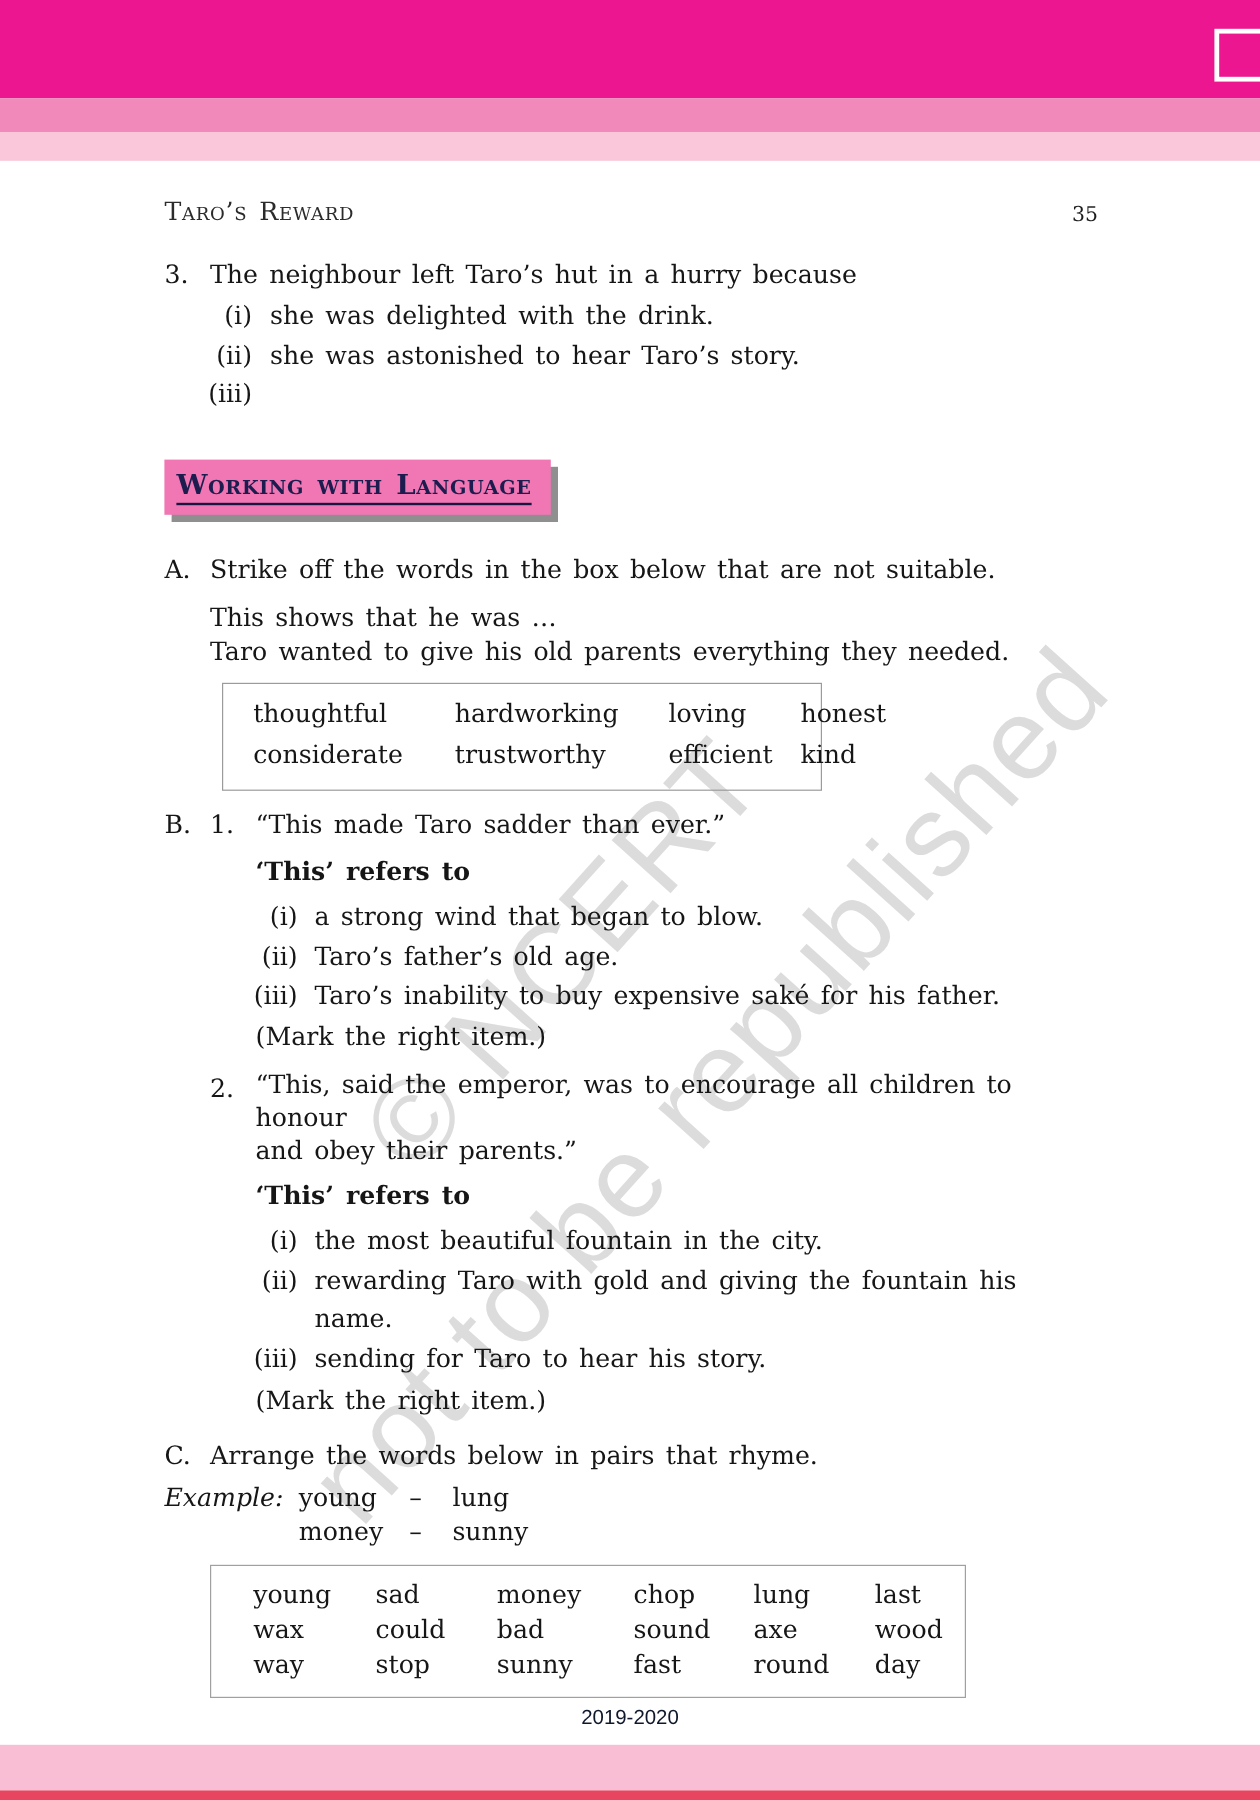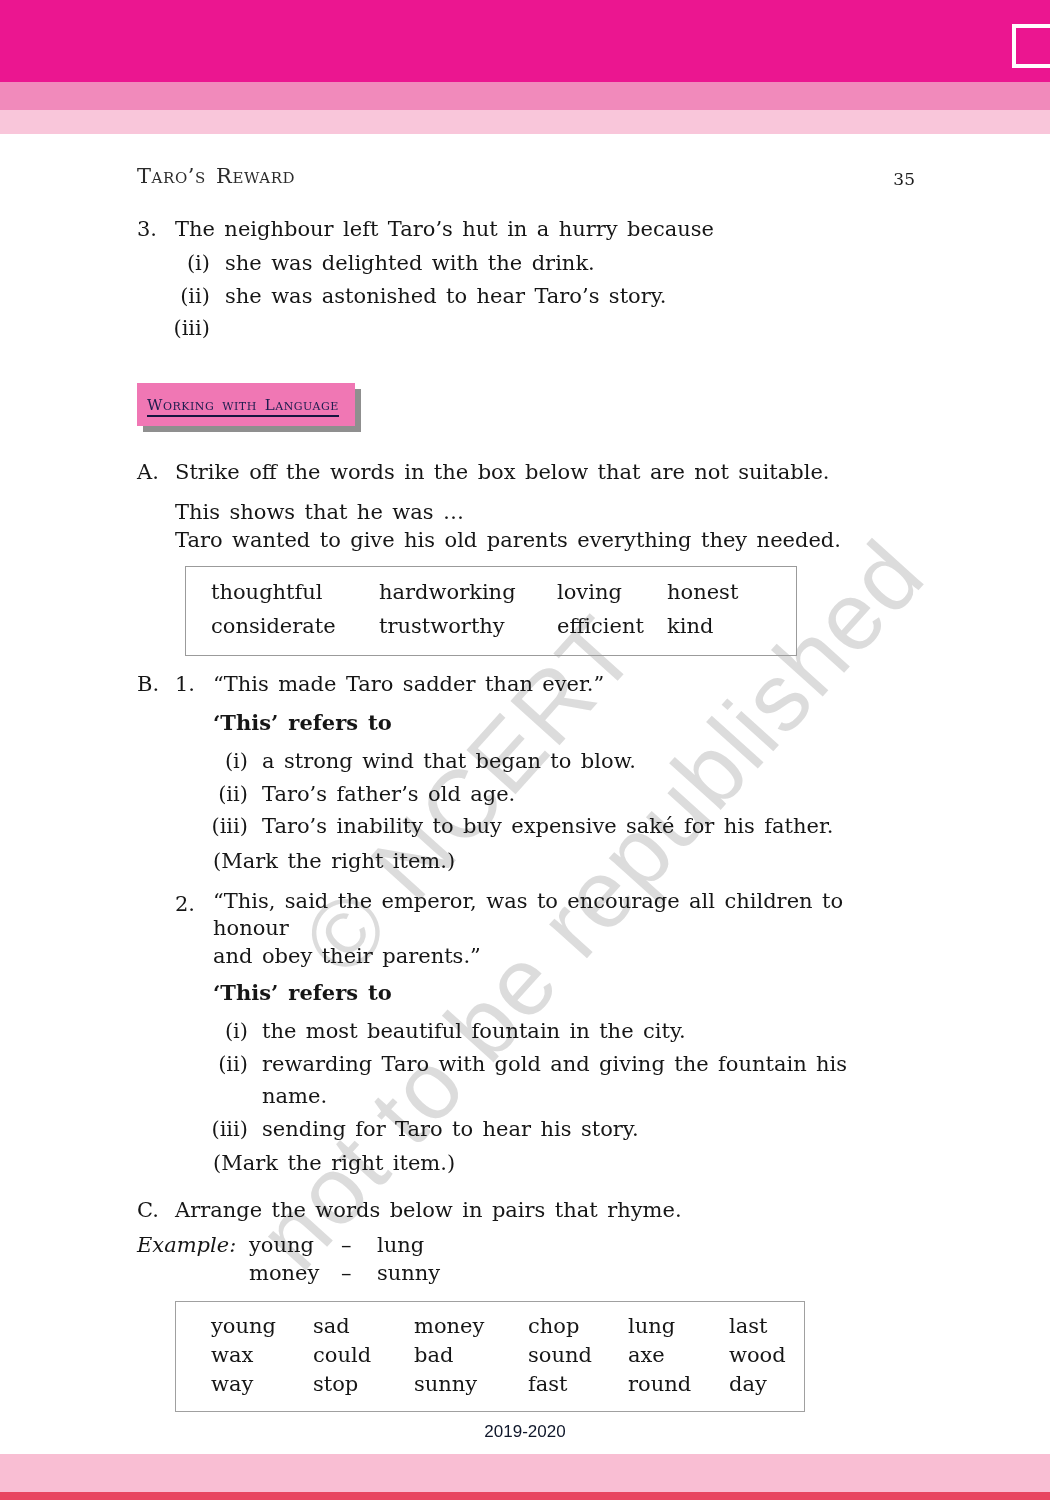--- a/index.html
+++ b/index.html
@@ -35,27 +35,27 @@
   .running-title{font-variant:small-caps;font-size:21px;letter-spacing:0.6px;color:#2b2b2b;}
   .page-number{font-size:17px;color:#1c1c1c;}
 
   .stem-grid{display:grid;grid-template-columns:38px 1fr;}
   .opt-grid{display:grid;grid-template-columns:73px 1fr;column-gap:15px;margin-top:2px;}
   .opt-grid .opt-label{text-align:right;}
   .b-opts{grid-template-columns:111px 1fr;column-gap:14px;}
 
   .heading-box{display:inline-block;background:#f077b4;box-shadow:6px 6px 0 #8f8f8f;
                padding:4px 16px 7px 10px;margin:38px 0 30px 0;}
-  .heading-text{font-variant:small-caps;font-weight:normal;font-size:15px;color:#1c1c4e;
+  .heading-text{font-variant:small-caps;font-weight:bold;font-size:23px;color:#1c1c4e;
                 letter-spacing:0.5px;border-bottom:2px solid #15153f;padding-bottom:1px;}
 
   .ex-row{display:grid;grid-template-columns:38px 1fr;}
   .passage{margin:10px 0 12px 38px;line-height:1.32;}
 
-  .word-box-a{margin-left:48px;margin-top:12px;width:612px;box-sizing:border-box;
+  .word-box-a{margin-left:48px;margin-top:12px;width:500px;box-sizing:border-box;
               border:1px solid #9b9b9b;display:grid;
               grid-template-columns:168px 178px 110px 1fr;
               padding:8px 0 12px 25px;line-height:34px;}
 
   .exb1{display:grid;grid-template-columns:38px 38px 1fr;margin-top:12px;}
   .exb2{display:grid;grid-template-columns:38px 1fr;margin-left:38px;margin-top:10px;}
   .exb2 .quote2{line-height:1.32;}
   .refers{margin:6px 0 6px 76px;font-weight:bold;}
   .mark{margin:2px 0 2px 76px;}
 

